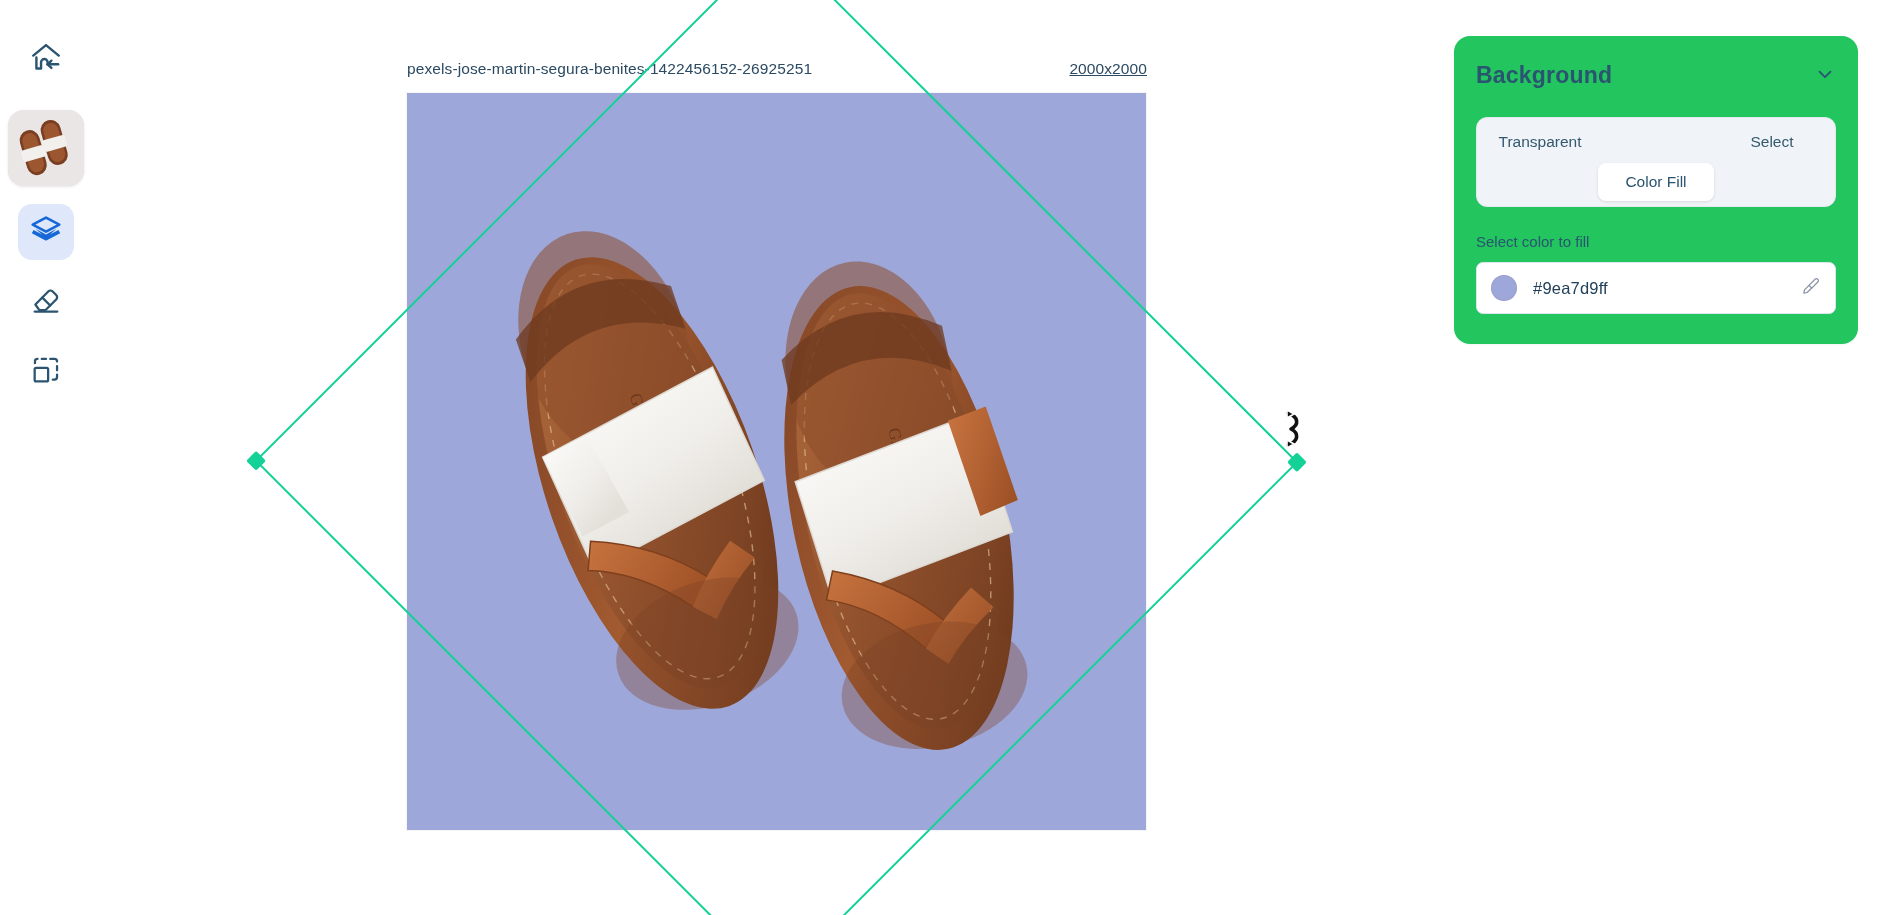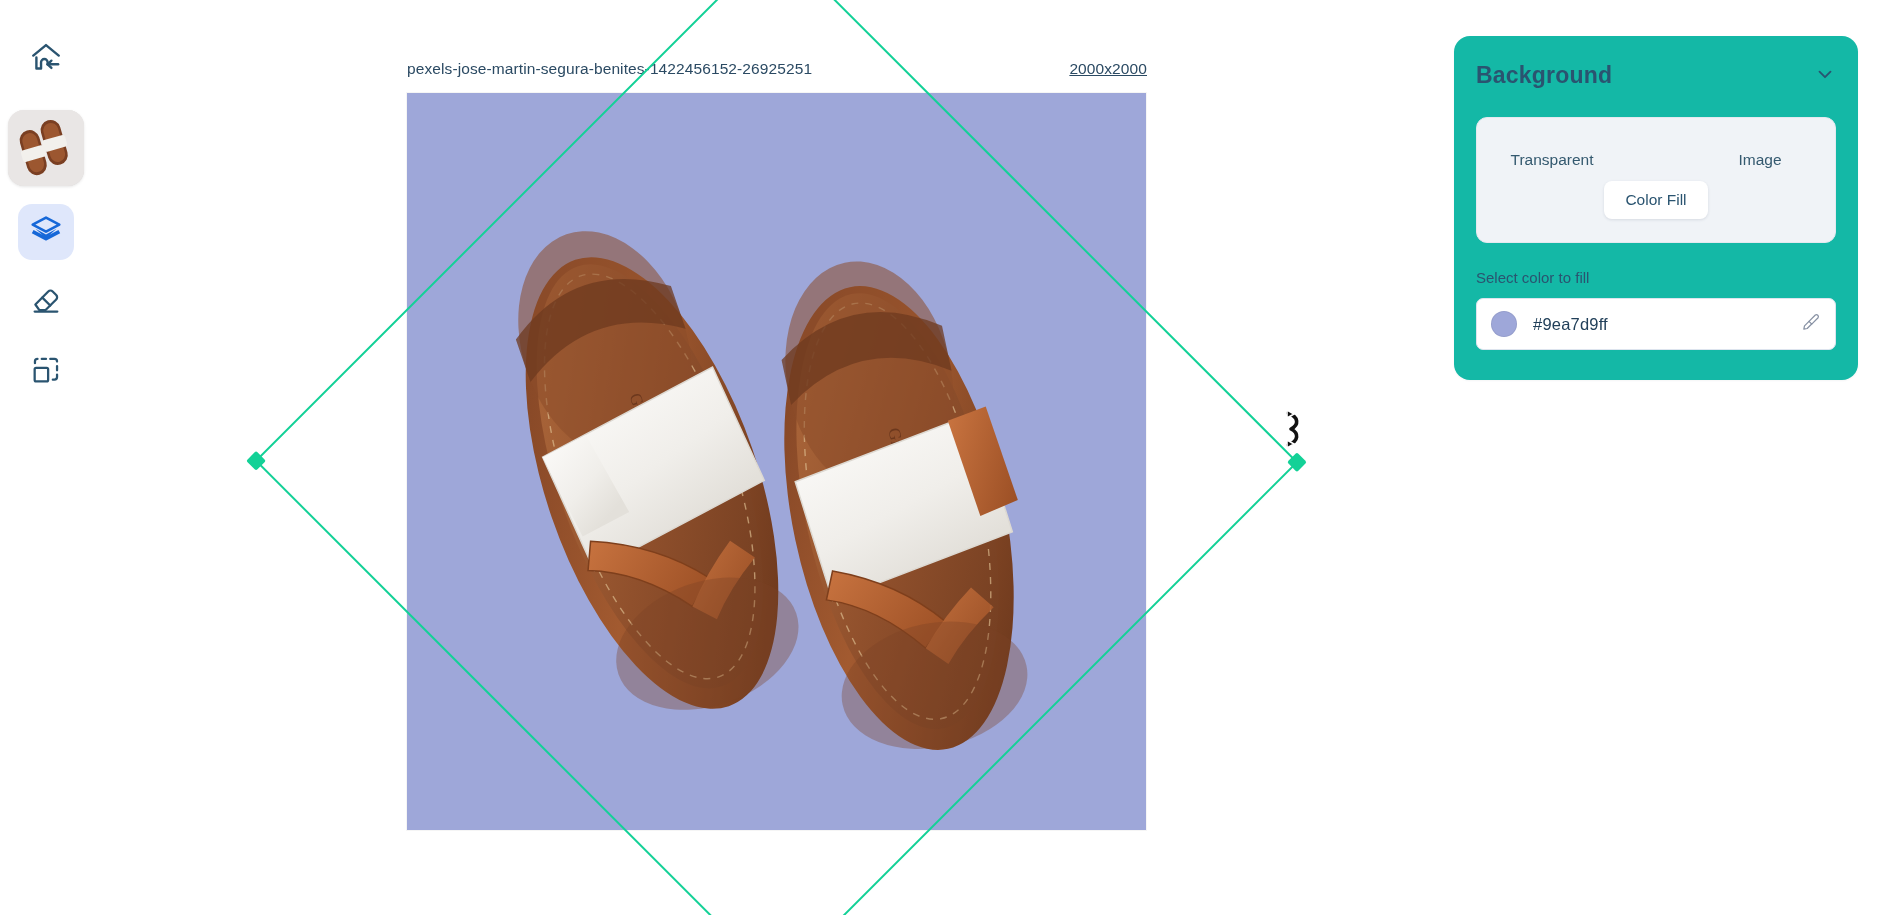--- a/index.html
+++ b/index.html
@@ -60,30 +60,30 @@
   .handle.tr { right: -8px; top: -8px; }
   .handle.bl { left: -8px; bottom: -8px; }
   .rot-cursor {
     position: absolute; left: 1190px; top: 408px; width: 24px; height: 42px;
     pointer-events: auto; cursor: pointer;
   }
 
   
   .panel {
     position: absolute; right: 22px; top: 36px; width: 404px;
-    background: #14b8a6; border-radius: 16px; padding: 26px 22px 30px 22px;
+    background: #22c55e; border-radius: 16px; padding: 26px 22px 30px 22px;
     box-shadow: 0 1px 2px rgba(30,50,80,.05);
   }
   .panel-head { display: flex; align-items: center; justify-content: space-between; margin-bottom: 28px; }
   .panel-title { font-size: 23px; font-weight: bold; color: #2a5470; letter-spacing: .2px; }
   .chev { cursor: pointer; display: flex; align-items: center; }
 
   .seg {
     display: flex; background: #f0f3f7; border: 1px solid #e4e9ef;
-    border-radius: 11px; padding: 23px; margin-bottom: 26px;
+    border-radius: 11px; padding: 5px; margin-bottom: 26px;
   }
   .seg-btn {
     flex: 1; text-align: center; padding: 10px 4px; font-size: 15.5px;
     color: #34596f; border-radius: 8px; cursor: pointer; white-space: nowrap;
   }
   .seg-btn.active { background: #ffffff; box-shadow: 0 1px 3px rgba(30,50,80,.12); color: #2a5470; margin-top: 40px; }
 
   .field-label { font-size: 15px; color: #2a5470; margin-bottom: 12px; }
   .color-row {
     display: flex; align-items: center; gap: 16px;
@@ -251,21 +251,21 @@
           <svg width="22" height="22" viewBox="0 0 24 24" fill="none" stroke="#2a5470" stroke-width="2" stroke-linecap="round" stroke-linejoin="round">
             <path d="M6 9.5l6 6 6-6"></path>
           </svg>
         </span>
       </div>
     </div>
 
     <div class="seg">
       <div class="seg-btn">Transparent</div>
       <div class="seg-btn active">Color Fill</div>
-      <div class="seg-btn">Image</div>
+      <div class="seg-btn">Select</div>
     </div>
 
     <div class="field-label">Select color to fill</div>
 
     <div class="color-row">
       <div class="swatch" style="background: rgb(158, 167, 217);"></div>
       <div class="hexval">#9ea7d9ff</div>
       <div class="pick">
         <span>
           <svg width="20" height="20" viewBox="0 0 24 24" fill="none" stroke="#8892a4" stroke-width="1.5" stroke-linecap="round" stroke-linejoin="round">

